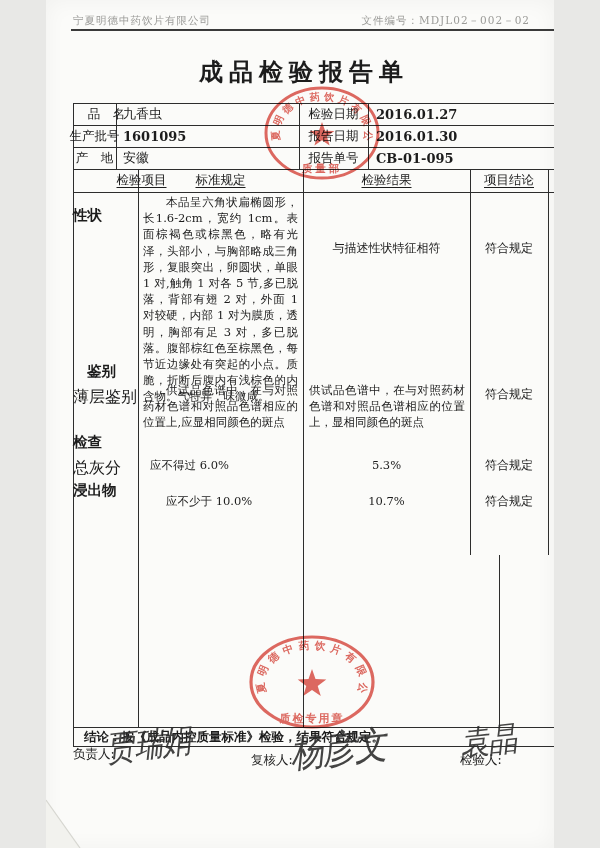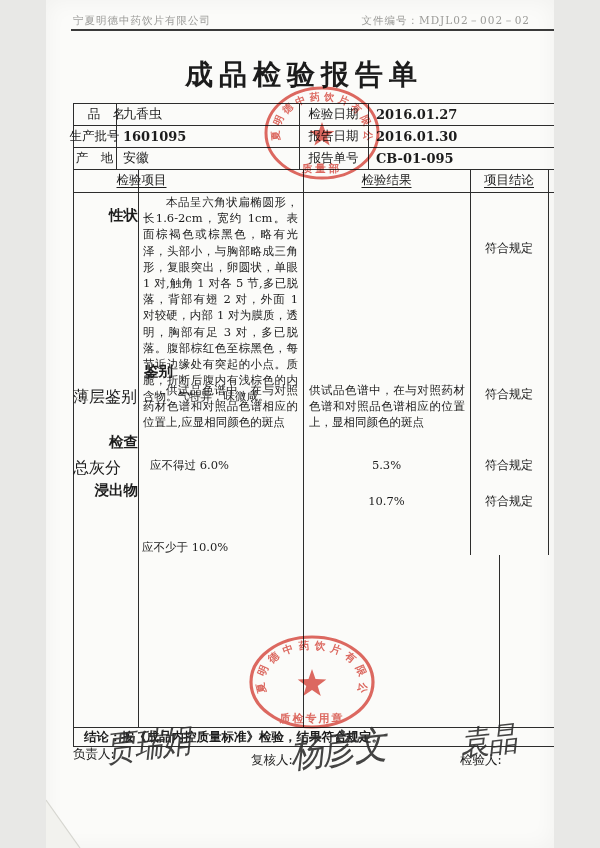--- a/index.html
+++ b/index.html
@@ -9,28 +9,28 @@
     font-family:"DejaVu Serif","Liberation Serif",serif;
     color:#1c1c1c;
     box-shadow: inset 0 0 22px rgba(0,0,0,0.045);
   }
   .abs { position:absolute; }
   .hline { position:absolute; height:1px; background:#2d2d2d; }
   .vline { position:absolute; width:1px; background:#2d2d2d; }
   .faint { color:#9b9b98; font-size:10.5px; letter-spacing:1px; white-space:nowrap; }
   .title {
     left:8px; right:0; top:56px; text-align:center;
-    font-size:28px; font-weight:700; letter-spacing:6px;
+    font-size:24px; font-weight:700; letter-spacing:6px;
   }
   .cell { display:flex; align-items:center; justify-content:center; }
   .lab { font-size:12.5px; white-space:nowrap; }
   .val { font-size:13px; white-space:nowrap; }
   .bold { font-weight:700; }
   .colhead { font-size:12.5px; text-decoration:underline; text-underline-offset:3px; white-space:nowrap; }
-  .section { font-size:14.5px; font-weight:700; text-align:right; }
+  .section { font-size:14.5px; font-weight:700; text-align:left; }
   .subitem { font-size:16px; text-align:left;font-family:Liberation Mono, monospace; }
   .para {
     font-size:11.5px; line-height:16.2px; text-align:justify;
     text-justify:inter-ideograph;
   }
   .indent { text-indent:2em; }
   .center12 { font-size:12px; text-align:center; }
   .small { font-size:11.5px; white-space:nowrap; }
   .concl-line { font-size:12.5px; font-weight:600; white-space:nowrap; }
   .sig {
@@ -106,45 +106,49 @@
   <div class="abs cell" style="left:253px; top:147px; width:69px; height:22px;">
     <span class="lab">报告单号</span>
   </div>
   <div class="abs cell" style="left:330px; top:147px; height:22px;">
     <span class="val bold">CB-01-095</span>
   </div>
 
   <div class="abs cell" style="left:27px; top:169px; width:65px; height:23px;padding-left:36px;">
     <span class="colhead">检验项目</span>
   </div>
+  <div class="abs cell" style="left:92px; top:169px; width:165px; height:23px;">
+    <span class="colhead">标准规定</span>
+  </div>
   <div class="abs cell" style="left:257px; top:169px; width:167px; height:23px;">
     <span class="colhead">检验结果</span>
   </div>
   <div class="abs cell" style="left:424px; top:169px; width:78px; height:23px;">
     <span class="colhead">项目结论</span>
   </div>
 
   <div class="abs section" style="left:27px; top:206px; width:65px;">性状</div>
   <div class="abs para indent" style="left:97px; top:194px; width:155px;">本品呈六角状扁椭圆形，长1.6-2cm，宽约 1cm。表面棕褐色或棕黑色，略有光泽，头部小，与胸部略成三角形，复眼突出，卵圆状，单眼 1 对,触角 1 对各 5 节,多已脱落，背部有翅 2 对，外面 1 对较硬，内部 1 对为膜质，透明，胸部有足 3 对，多已脱落。腹部棕红色至棕黑色，每节近边缘处有突起的小点。质脆，折断后腹内有浅棕色的内含物。气特异，味微咸。</div>
+  <div class="abs center12" style="left:257px; top:240px; width:167px;">与描述性状特征相符</div>
   <div class="abs center12" style="left:424px; top:240px; width:78px;">符合规定</div>
 
-  <div class="abs section" style="left:32px; top:362px; width:65px;padding-left:30px;">鉴别</div>
+  <div class="abs section" style="left:11px; top:362px; width:65px;padding-left:30px;">鉴别</div>
   <div class="abs subitem" style="left:27px; top:387px; width:65px;">薄层鉴别</div>
   <div class="abs para indent" style="left:97px; top:382px; width:155px;">供试品色谱中，在与对照药材色谱和对照品色谱相应的位置上,应显相同颜色的斑点</div>
   <div class="abs para" style="left:263px; top:382px; width:156px;">供试品色谱中，在与对照药材色谱和对照品色谱相应的位置上，显相同颜色的斑点</div>
   <div class="abs center12" style="left:424px; top:386px; width:78px;">符合规定</div>
 
   <div class="abs section" style="left:27px; top:433px; width:65px;">检查</div>
   <div class="abs subitem" style="left:27px; top:458px; width:65px;">总灰分</div>
   <div class="abs small" style="left:104px; top:458px;">应不得过 6.0%</div>
   <div class="abs small" style="left:257px; top:458px; width:167px; text-align:center;">5.3%</div>
   <div class="abs center12" style="left:424px; top:457px; width:78px;">符合规定</div>
 
   <div class="abs section" style="left:27px; top:481px; width:65px;">浸出物</div>
-  <div class="abs small" style="left:96px; top:494px;margin-top:46px;">应不少于 10.0%</div>
+  <div class="abs small" style="left:120px; top:494px;">应不少于 10.0%</div>
   <div class="abs small" style="left:257px; top:494px; width:167px; text-align:center;">10.7%</div>
   <div class="abs center12" style="left:424px; top:493px; width:78px;">符合规定</div>
 
   <div class="abs concl-line" style="left:38px; top:729px;">结论：按《成品内控质量标准》检验，结果符合规定。</div>
 
   <div class="abs lab" style="left:27px; top:720px;margin-top:26px;">负责人:</div>
   <div class="abs sig" style="left:60px; top:733px;">贾瑞娟</div>
   <div class="abs lab" style="left:205px; top:752px;">复核人:</div>
   <div class="abs sig" style="left:244px; top:736px; font-size:33px;">杨彦文</div>
   <div class="abs lab" style="left:374px; top:752px;margin-left:40px;">检验人:</div>

